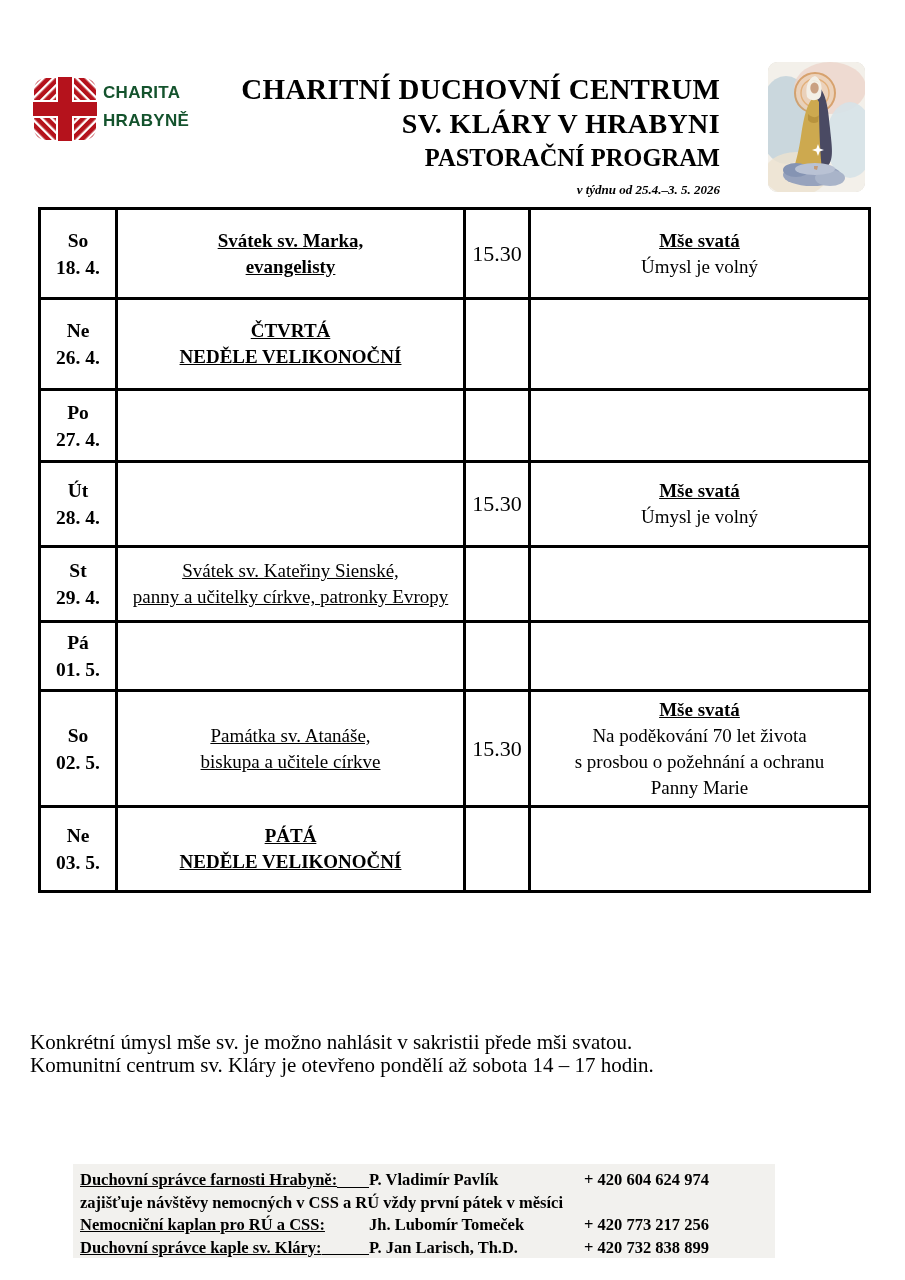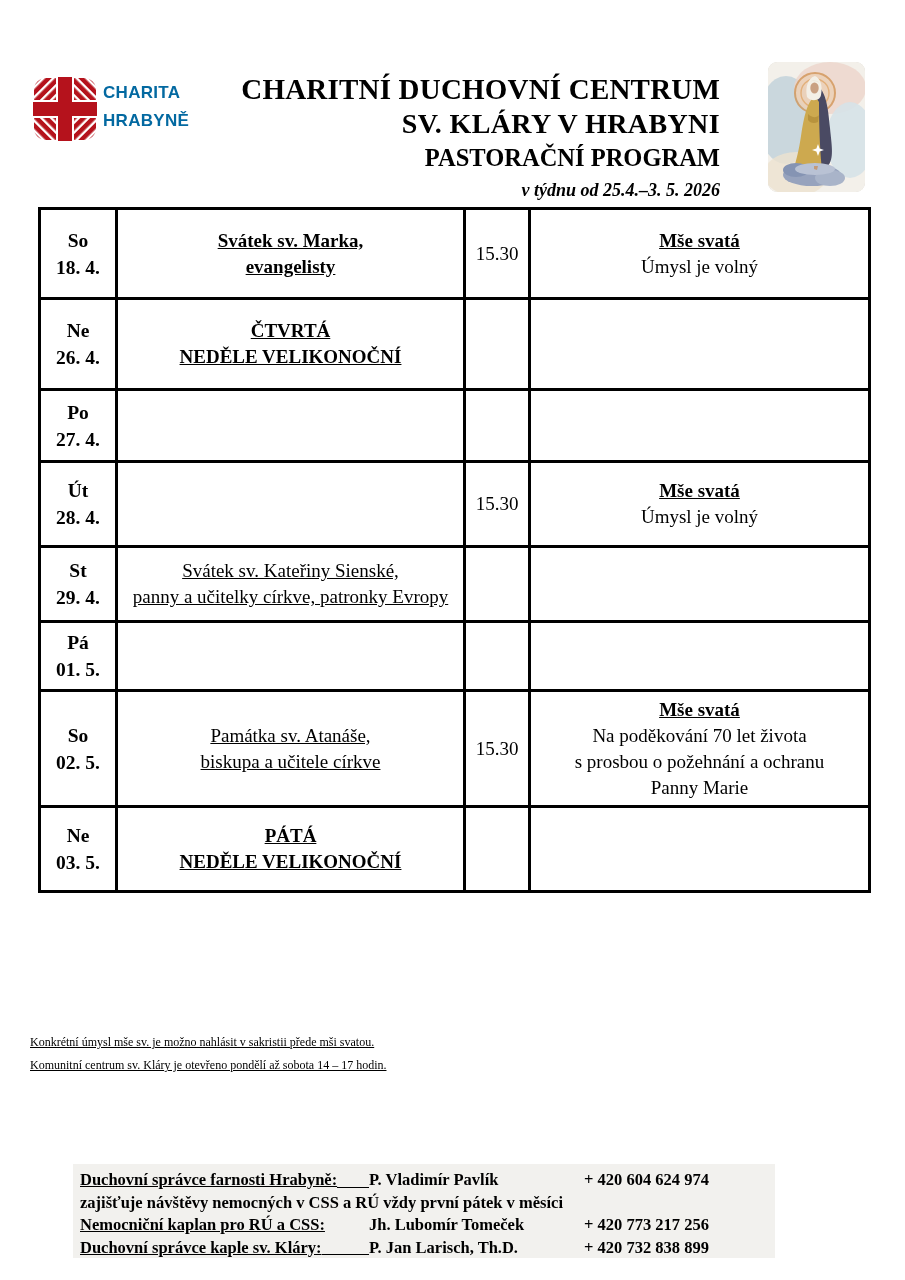--- a/index.html
+++ b/index.html
@@ -8,47 +8,47 @@
     font-family:"Liberation Serif","DejaVu Serif",serif;color:#000;
     overflow:hidden;
   }
   .page{position:absolute;inset:0;background:#fff;}
 
   
   .logo{position:absolute;left:33px;top:77px;display:flex;gap:6px;}
   .logo svg{width:64px;height:64px;display:block;}
   .logo-text{
     font-family:"Liberation Sans","DejaVu Sans",sans-serif;
-    font-weight:bold;font-size:17px;line-height:28px;color:#0369a1;
+    font-weight:bold;font-size:17px;line-height:28px;color:#14532d;
     margin-top:2px;letter-spacing:.3px;
   }
   .titles{position:absolute;left:150px;top:72px;width:570px;text-align:right;}
   .t1{font-size:29px;font-weight:bold;line-height:34px;letter-spacing:.2px;}
   .t2{font-size:28px;font-weight:bold;line-height:35px;letter-spacing:.4px;}
   .t3{font-size:24.5px;font-weight:bold;line-height:34px;}
-  .week{font-size:18px;font-weight:bold;font-style:italic;line-height:30px;}
+  .week{font-size:13px;font-weight:bold;font-style:italic;line-height:30px;}
 
   .saint{position:absolute;left:768px;top:62px;width:97px;height:130px;
     border-radius:9px;overflow:hidden;box-shadow:0 0 0 1px #e2ded6 inset;}
   .saint svg{display:block;width:100%;height:100%;}
 
   
   table.sched{position:absolute;left:38px;top:207px;width:830px;
     border-collapse:collapse;table-layout:fixed;border-radius:22px;}
   .sched td{border:3px solid #000;text-align:center;vertical-align:middle;
     padding:0 3px;overflow:hidden;}
   .c-day div{font-size:19.5px;font-weight:bold;line-height:27px;}
   .c-feast div{font-size:19px;line-height:26px;white-space:nowrap;text-decoration:underline;}
   .c-feast.bf div{font-weight:bold;}
-  .c-time{font-size:19px;margin-top:16px;}
+  .c-time{font-size:22px;margin-top:16px;}
   .c-svc div{font-size:19px;line-height:26px;}
   .svc-title{font-weight:bold;text-decoration:underline;}
 
   
-  .notes{position:absolute;left:30px;top:1031px;font-size:12px;line-height:23px;text-decoration:underline;}
+  .notes{position:absolute;left:30px;top:1031px;font-size:21px;line-height:23px;}
 
   
   .contacts{position:absolute;left:73px;top:1164px;width:702px;height:94px;
     background:#f2f1ee;box-sizing:border-box;padding:5px 0 0 7px;
     font-weight:bold;font-size:16.5px;}
   .c-row{display:flex;height:22.5px;line-height:22.5px;align-items:baseline;}
   .c-label{width:289px;display:flex;flex:none;justify-content:space-between;}
   .c-label .lbl{text-decoration:underline;white-space:nowrap;}
   .c-fill{flex:1;position:relative;}
   .c-fill::after{content:"";position:absolute;left:0;right:0;bottom:4px;

